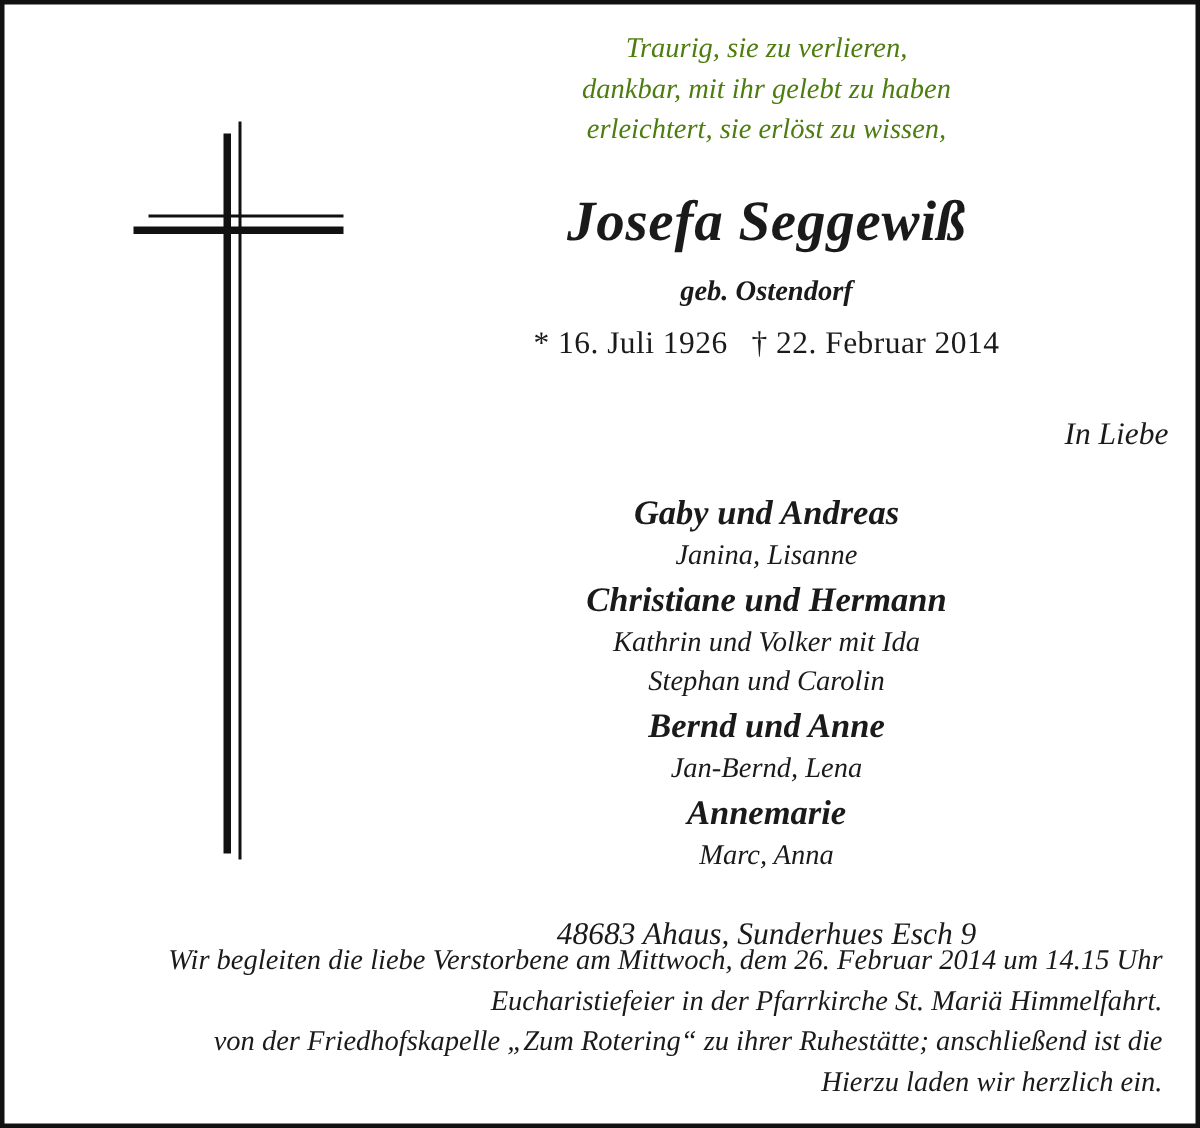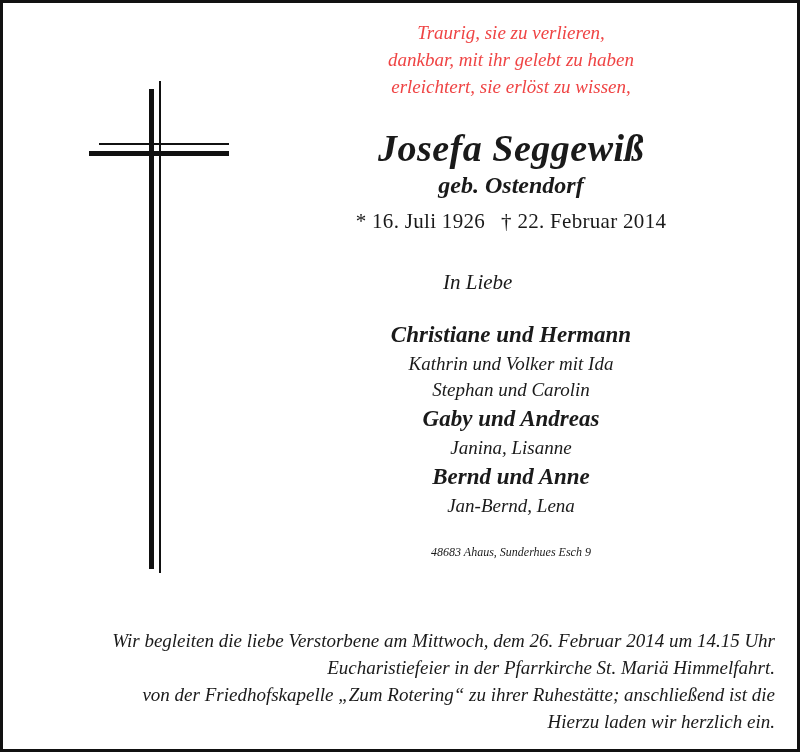--- a/index.html
+++ b/index.html
@@ -78,50 +78,50 @@
     position: absolute;
     left: 240px;
     right: 18px;
     top: 16px;
     text-align: center;
   }
   .verse {
     font-style: italic;
     font-size: 19px;
     line-height: 27px;
-    color: #ef4444;
+    color: #4d7c0f;
   }
   .verse div { white-space: nowrap; }
 
   .name {
     margin-top: 26px;
     font-size: 38px;
     font-weight: bold;
     font-style: italic;
     letter-spacing: 0.5px;
     line-height: 44px;
   }
   .maiden {
-    font-size: 24px;
+    font-size: 19px;
     font-weight: bold;
     font-style: italic;
-    margin-top: 2px;
+    margin-top: 14px;
   }
   .dates {
     font-size: 21px;
     margin-top: 10px;
     letter-spacing: 0.3px;
   }
   .dates .sep { display: inline-block; width: 16px; }
 
   .inlove {
     font-size: 21px;
     font-style: italic;
     margin-top: 36px;
-    text-align: left;
+    text-align: right;
     padding-left: 200px;
   }
 
   .family {
     margin-top: 24px;
   }
   .fam-main {
     font-size: 23px;
     font-weight: bold;
     font-style: italic;
@@ -130,21 +130,21 @@
   }
   .fam-main:first-child { margin-top: 0; }
   .fam-sub {
     font-size: 19px;
     font-style: italic;
     line-height: 26px;
   }
 
   .address {
     margin-top: 26px;
-    font-size: 12px;
+    font-size: 21px;
     font-style: italic;
     font-family: Liberation Serif, serif;
   }
 
   
   .footer {
     position: absolute;
     left: 22px;
     right: 22px;
     bottom: 14px;
@@ -179,31 +179,35 @@
       <div class="name">Josefa Seggewiß</div>
       <div class="maiden">geb. Ostendorf</div>
       <div class="dates">
         <span>* 16. Juli 1926</span><span class="sep"></span><span>† 22. Februar 2014</span>
       </div>
 
       <div class="inlove">In Liebe</div>
 
       <div class="family">
         <div>
+          <div class="fam-main">Gaby und Andreas</div>
+          <div class="fam-sub">Janina, Lisanne</div>
+        </div>
+        <div>
           <div class="fam-main">Christiane und Hermann</div>
           <div class="fam-sub">Kathrin und Volker mit Ida</div>
           <div class="fam-sub">Stephan und Carolin</div>
         </div>
         <div>
-          <div class="fam-main">Gaby und Andreas</div>
-          <div class="fam-sub">Janina, Lisanne</div>
-        </div>
-        <div>
           <div class="fam-main">Bernd und Anne</div>
           <div class="fam-sub">Jan-Bernd, Lena</div>
+        </div>
+        <div>
+          <div class="fam-main">Annemarie</div>
+          <div class="fam-sub">Marc, Anna</div>
         </div>
       </div>
 
       <div class="address">48683 Ahaus, Sunderhues Esch 9</div>
     </div>
 
     <div class="footer">
       <div>Wir begleiten die liebe Verstorbene am Mittwoch, dem 26. Februar 2014 um 14.15 Uhr</div>
       <div>Eucharistiefeier in der Pfarrkirche St. Mariä Himmelfahrt.</div>
       <div>von der Friedhofskapelle „Zum Rotering“ zu ihrer Ruhestätte; anschließend ist die</div>

